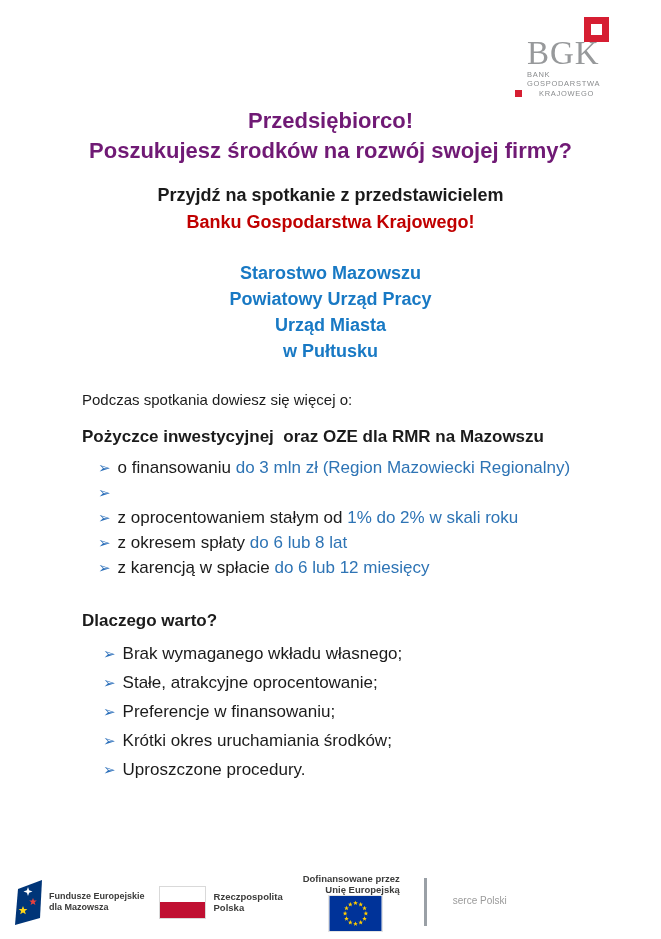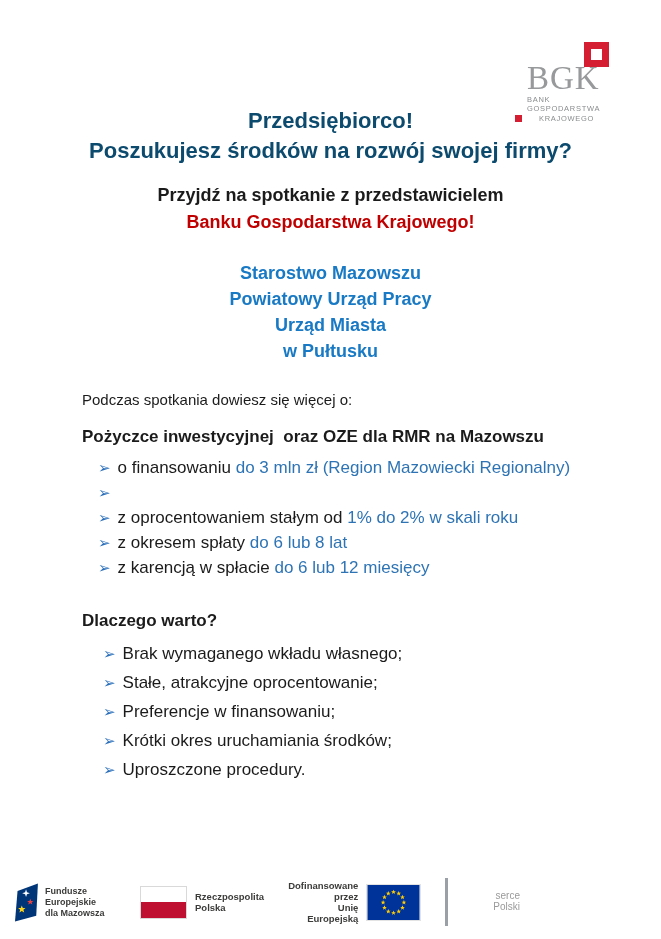--- a/index.html
+++ b/index.html
@@ -5,34 +5,34 @@
   * { box-sizing: border-box; }
   html,body { margin:0; padding:0; }
   body {
     width:661px; height:939px; background:#ffffff;
     font-family:"Liberation Sans", sans-serif;
     color:#1b1b1b; overflow:hidden;
   }
   .page { position:relative; width:661px; height:939px; background:#fff; }
 
   
-  .bgk { position:absolute; top:40px; right:52px; width:94px; }
+  .bgk { position:absolute; top:15px; right:52px; width:94px; }
   .bgk-square { position:absolute; top:2px; right:0; width:25px; height:25px; border:7px solid #d61e32; }
   .bgk-word {
     margin-top:22px; margin-left:12px;
     font-family:"Liberation Serif", serif; font-size:33px; line-height:33px;
     color:#97999b; letter-spacing:1px; font-weight:400;
   }
   .bgk-sub { margin-left:12px; font-size:7.5px; letter-spacing:0.7px; color:#8a8c8e; line-height:9px; }
   .bgk-sub-row { display:flex; align-items:center; margin-top:1px; }
   .bgk-dot { width:7px; height:7px; background:#d61e32; margin-right:5px; flex:0 0 auto; }
 
   
   .center { text-align:center; }
-  .title { padding-top:106px; font-size:22px; font-weight:bold; line-height:30px; color:#0c4a6e; }
+  .title { padding-top:106px; font-size:22px; font-weight:bold; line-height:30px; color:#701a75; }
   .invite { margin-top:16px; font-size:18px; font-weight:bold; line-height:27px; }
   .invite .red-line { color:#C00000; }
   .venue { margin-top:24px; font-size:18px; font-weight:bold; line-height:26px; color:#1879c4; }
   .event { margin-top:22px; font-size:18px; font-weight:bold; line-height:26px; color:#C00000; }
   .event .underlined { display:inline-block; border-bottom:2px solid #C00000; padding-bottom:1px; }
 
   
   .body-block { margin:26px 40px 0 82px; }
   .intro { font-size:15px; line-height:20px; color:#1b1b1b; }
   .offer-title { margin-top:17px; font-size:17px; font-weight:bold; white-space:pre-wrap; }
@@ -50,21 +50,21 @@
   .footer {
     position:absolute; left:0; top:872px; width:524px; height:60px;
     display:flex; align-items:center; padding-left:15px;
   }
   .flogo { display:flex; align-items:center; }
   .fe-text { margin-left:7px; font-size:9px; font-weight:bold; color:#3c3c3b; line-height:11px; }
   .pl-logo { margin-left:14px; }
   .pl-flag { position:relative; width:47px; height:33px; border:1px solid #d9d9d9; background:#fff; flex:0 0 auto; }
   .pl-red { position:absolute; left:0; bottom:0; width:100%; height:50%; background:#c01032; }
   .pl-text { margin-left:8px; font-size:9.5px; font-weight:bold; color:#3c3c3b; line-height:11px; }
-  .eu-logo { margin-left:20px; }
+  .eu-logo { margin-left:20px;flex-direction:column; }
   .eu-text { text-align:right; font-size:9.5px; font-weight:bold; color:#3c3c3b; line-height:11px; }
   .eu-flag { margin-left:8px; flex:0 0 auto; border:1px solid #e3e3e3; }
   .fdivider { width:3px; height:48px; background:#9aa0a6; margin-left:24px; flex:0 0 auto; }
   .mazowsze { margin-left:26px; }
   .mz-word {
     font-family:"DejaVu Serif", serif; font-style:italic; font-weight:bold;
     font-size:29px; line-height:30px; color:#e63946; letter-spacing:-1px;
   }
   .mz-sub { text-align:right; font-size:10px; color:#9a9a9a; margin-top:-3px; padding-right:4px; }
 </style>

